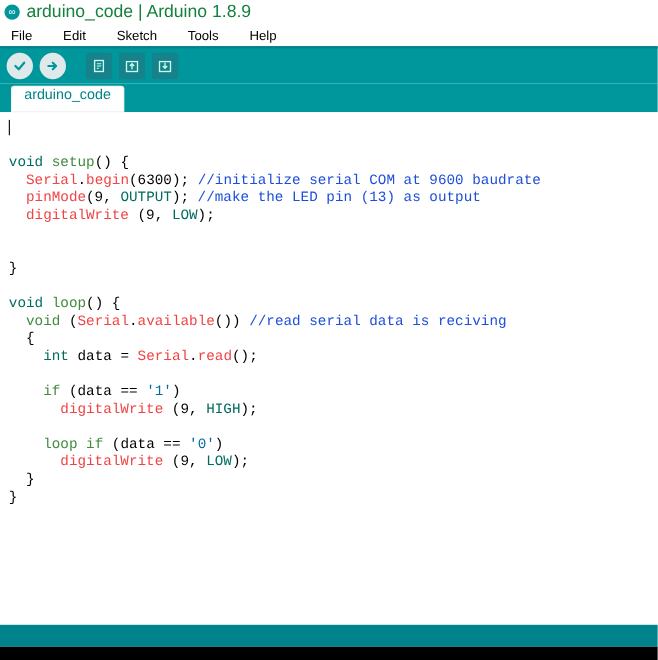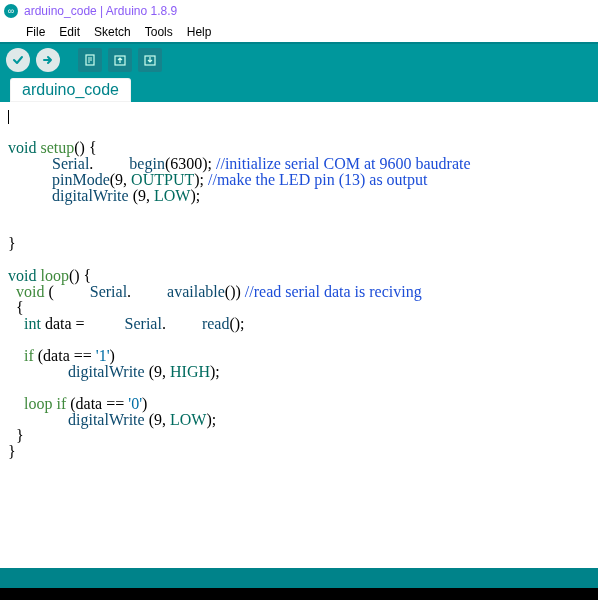--- a/index.html
+++ b/index.html
@@ -28,30 +28,30 @@
     background: #00979c;
     display: flex; align-items: center; justify-content: center;
   }
   .titlebar .app-icon::after {
     content: "∞";
     color: #fff;
     font-size: 9px;
     line-height: 1;
   }
   .titlebar .title-text {
-    font-size: 12px;
-    color: #8b5cf6;
+    font-size: 16px;
+    color: #15803d;
   }
   .menubar {
     height: 20px;
     background: #fff;
     display: flex;
     align-items: center;
-    padding: 0 20px;
-    gap: 2px;
+    padding: 0 4px;
+    gap: 16px;
   }
   .menubar .menu-item {
     font-size: 12px;
     padding: 1px 6px;
     cursor: default;
   }
   .toolbar {
     height: 34px;
     background: #00979c;
     display: flex;
@@ -76,49 +76,48 @@
     background: #00979c;
     display: flex;
     align-items: flex-end;
     padding: 0 10px;
   }
   .tab {
     background: #fff;
     height: 24px;
     padding: 0 12px;
     display: flex;
-    align-items: center;
     border-top-left-radius: 3px;
     border-top-right-radius: 3px;
-    font-size: 16px;
+    font-size: 13px;
     color: #00838a;
     cursor: pointer;
     box-shadow: inset 0 0 0 1px rgba(0,0,0,0.05);
   }
   .editor {
     flex: 1;
     background: #fff;
     padding: 6px 8px 8px 8px;
-    font-family: Liberation Serif, serif;
-    font-size: 16px;
+    font-family: Liberation Mono, monospace;
+    font-size: 13px;
     line-height: 16px;
     color: #000;
     overflow: auto;
     white-space: pre;
   }
   .cursor {
     display: inline-block;
     width: 1px;
     height: 14px;
     background: #000;
     vertical-align: text-bottom;
     margin-left: 0px;
   }
   .kw { color: #006b5f; } 
-  .sys { color: #0c4a6e; margin-left: 36px; }
+  .sys { color: #ef4444; }
   .ctr { color: #408a3d; } 
   .cst { color: #006b5f; text-align: right; } 
   .str { color: #006ea6; } 
   .cmt { color: #1d4ed8; } 
 
   .statusbar {
     height: 20px;
     background: #00838a;
   }
   .console {

